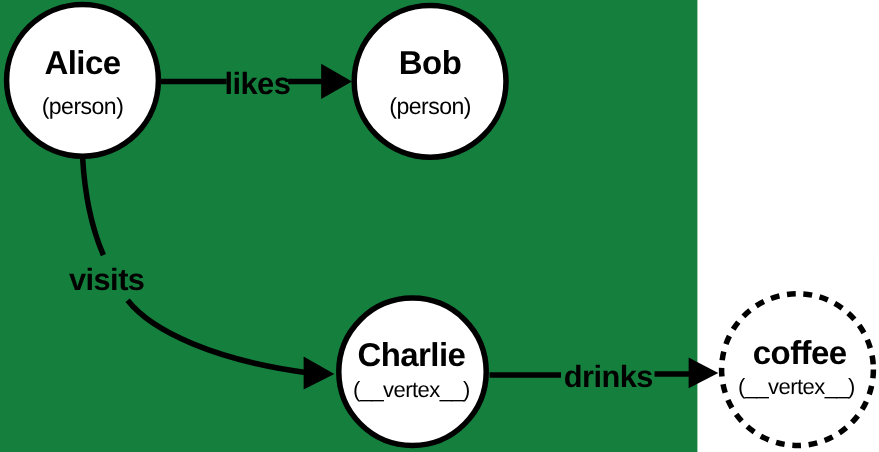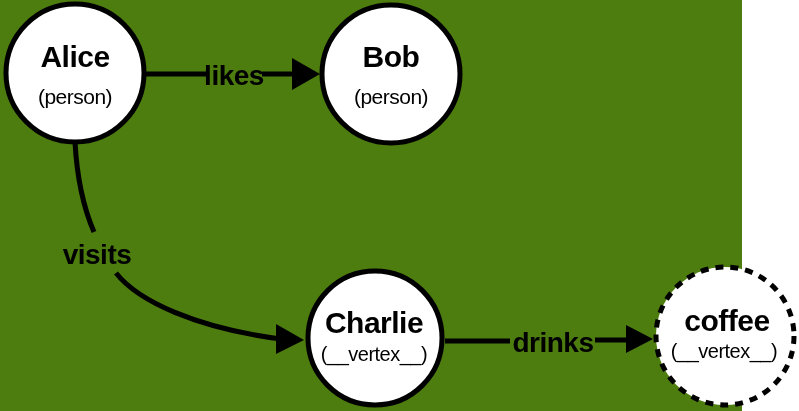--- a/index.html
+++ b/index.html
@@ -6,23 +6,23 @@
     margin: 0;
     padding: 0;
     background: #ffffff;
     width: 799px;
     height: 411px;
     overflow: hidden;
     font-family: "Liberation Sans", sans-serif;
   }
   .canvas {
     position: relative;
-    width: 742px;
+    width: 634px;
     height: 411px;
-    background: #4d7c0f;
+    background: #15803d;
   }
   svg text {
     fill: #000000;
   }
   .node-name {
     font-size: 30px;
     font-weight: 600;
     letter-spacing: -0.5px;
   }
   .node-sub {

